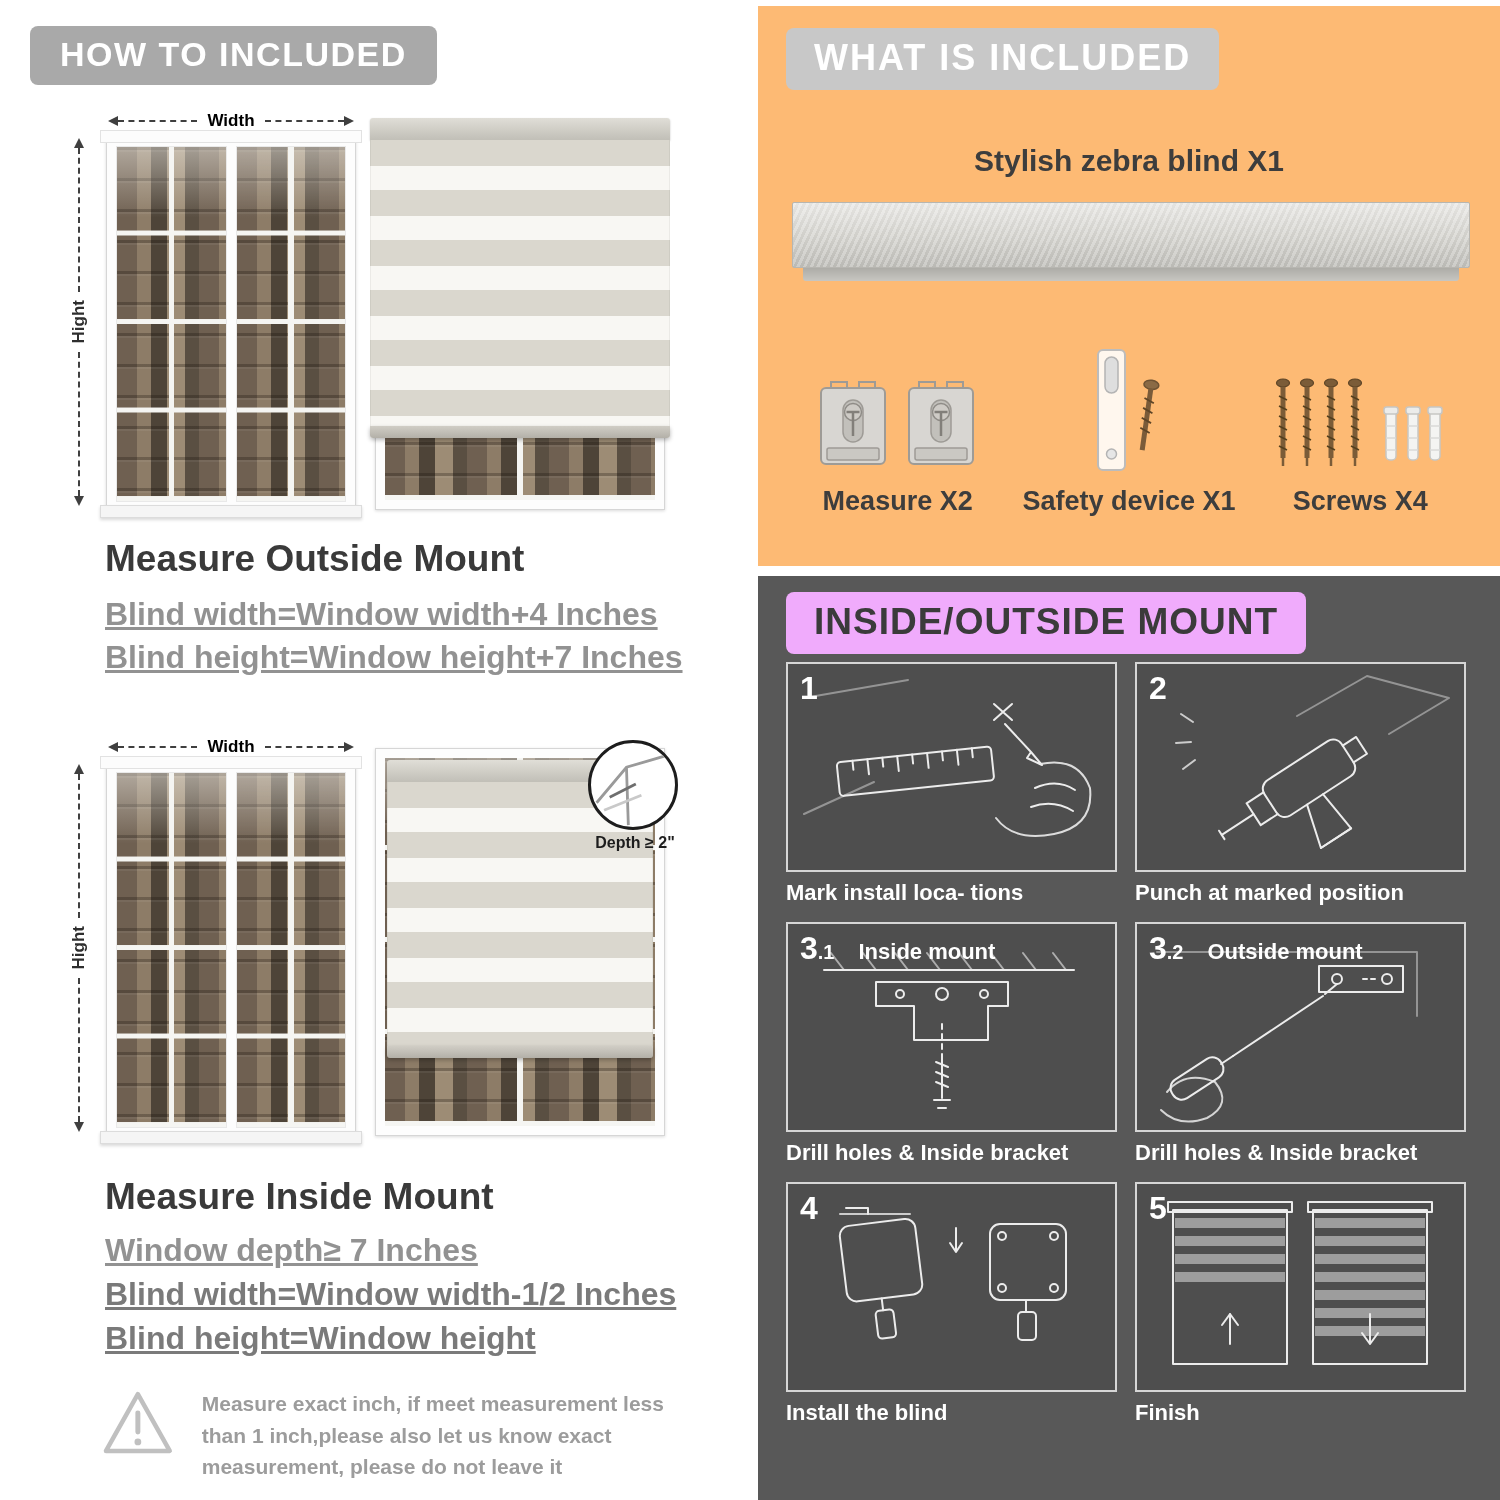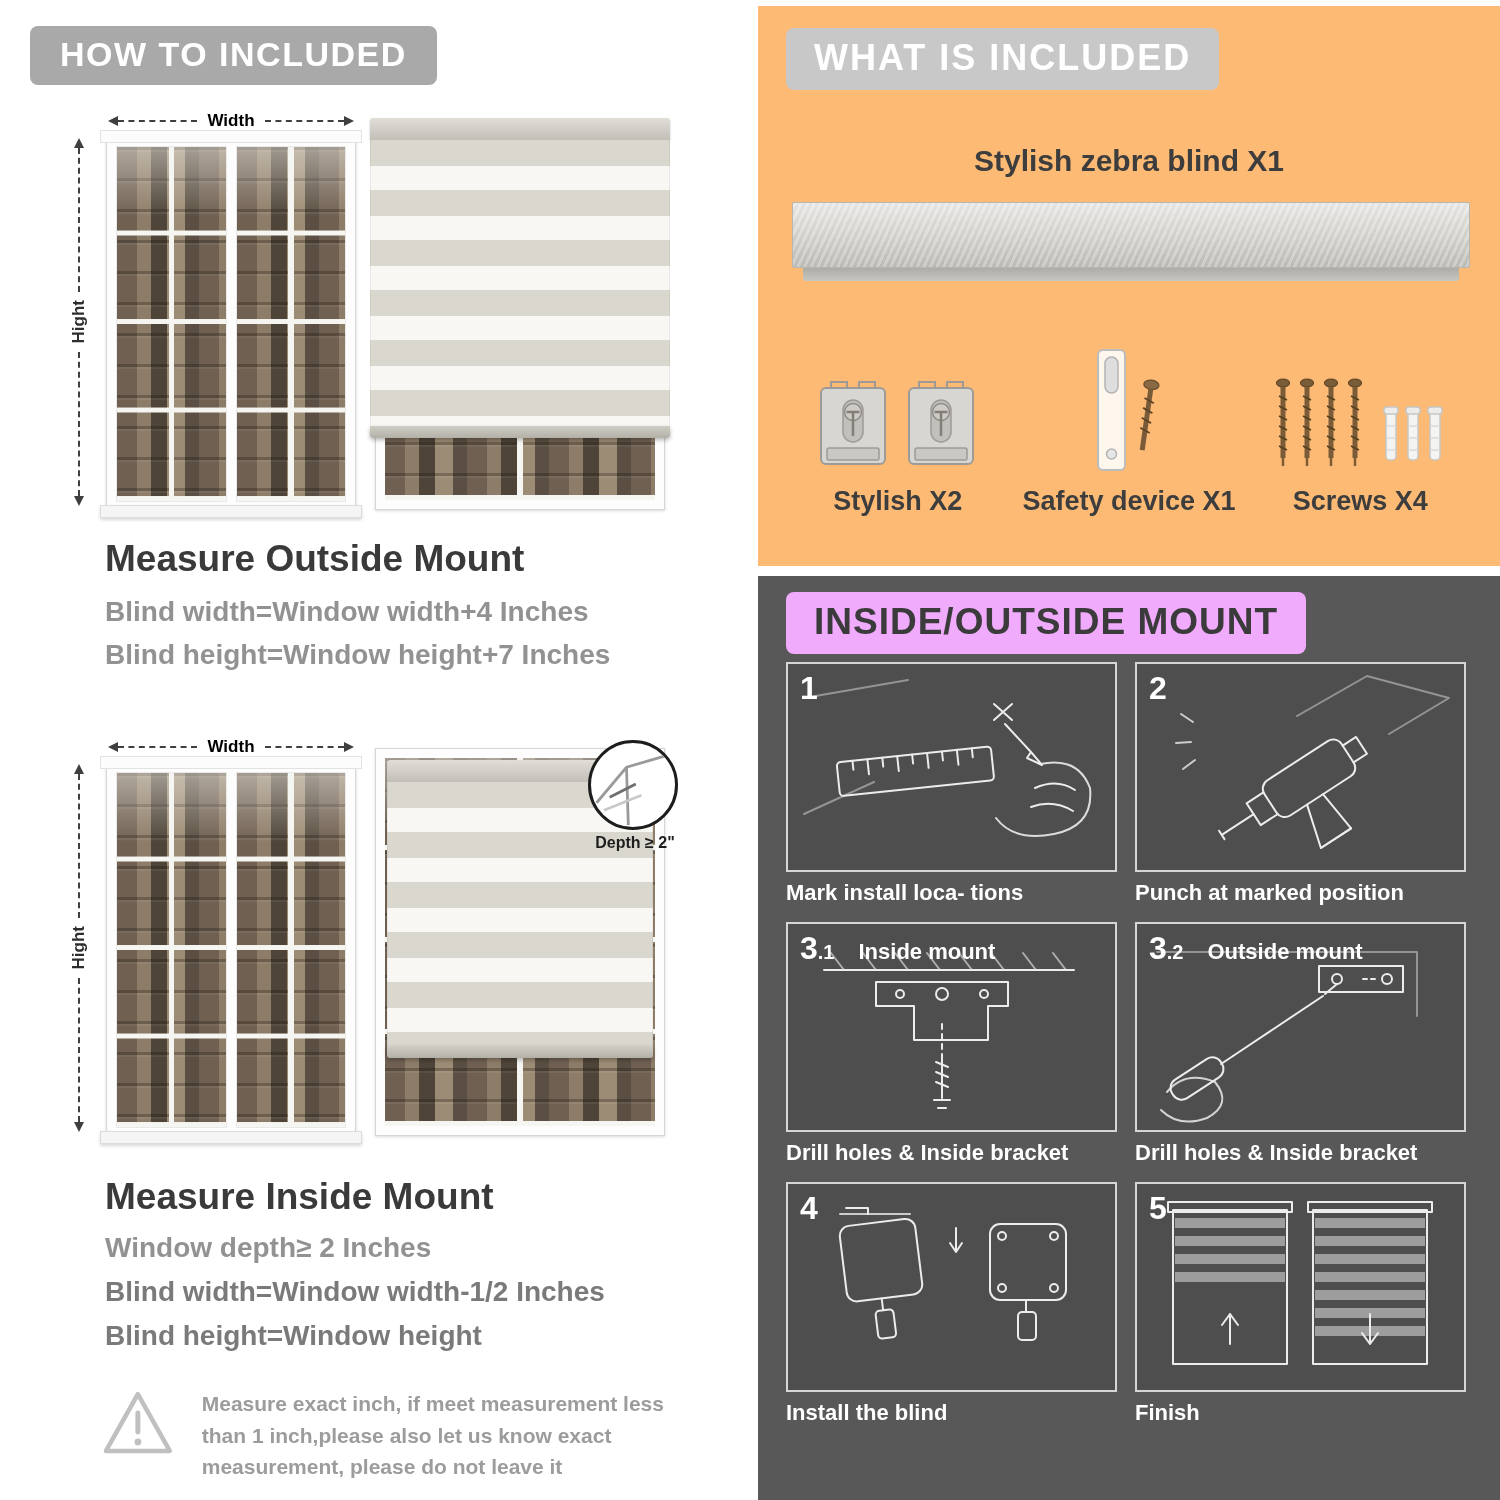--- a/index.html
+++ b/index.html
@@ -50,21 +50,21 @@
   .bframe { position:absolute; inset:0; background:#fdfdfd; border:1px solid #d6d6d6; box-shadow:0 1px 3px rgba(0,0,0,0.15); padding:9px; }
   .bglass { position:relative; width:100%; height:100%; overflow:hidden; }
   .blind { position:absolute; display:flex; flex-direction:column; z-index:2; }
   .cassette { height:22px; background:linear-gradient(180deg,#e0ded7,#c1bfb7); border-radius:3px 3px 0 0; box-shadow:0 1px 2px rgba(0,0,0,0.25); }
   .bands { flex:1; background:repeating-linear-gradient(180deg, #dad7ce 0px, #dad7ce 26px, #f8f7f3 26px, #f8f7f3 50px); border-left:1px solid rgba(0,0,0,0.05); border-right:1px solid rgba(0,0,0,0.05); }
   .rail { height:12px; background:linear-gradient(180deg,#d0cdc5,#b3b0a8); border-radius:0 0 3px 3px; box-shadow:0 2px 4px rgba(0,0,0,0.28); }
   .outside-blind { left:-5px; right:-5px; top:-4px; height:320px; }
   .inside-blind { left:12px; right:12px; top:12px; height:298px; }
 
   .sec-title { position:absolute; font-weight:bold; font-size:37px; color:#3a3a3a; }
-  .formula { position:absolute; font-weight:bold; font-size:28px; color:#929292; }
+  .formula { position:absolute; font-weight:bold; font-size:32px; color:#929292;text-decoration:underline; }
   .formula.darker { color:#7a7a7a; }
 
   
   .depth-circle { position:absolute; left:588px; top:740px; width:90px; height:90px; border:3px solid #1d1d1d; border-radius:50%; background:#fff; z-index:5; overflow:hidden; }
   .depth-label { position:absolute; left:560px; top:834px; width:150px; text-align:center; font-size:16px; font-weight:bold; color:#1d1d1d; z-index:5; }
 
   
   .note { position:absolute; left:100px; top:1388px; width:580px; display:flex; align-items:flex-start; }
   .note-text { margin-left:26px; font-size:21px; line-height:1.5; font-weight:bold; color:#9c9c9c; width:480px; }
 
@@ -195,21 +195,21 @@
           <path d="M6 64 L38 26 L86 12"></path>
           <path d="M38 26 L40 88"></path>
           <path d="M20 58 L48 44" stroke="#6e6e6e"></path>
           <path d="M14 72 L54 56" stroke="#c9c9c9"></path>
         </g>
       </svg>
     </div>
     <div class="depth-label">Depth ≥ 2"</div>
 
     <h2 class="sec-title" style="left:105px; top:1176px;">Measure Inside Mount</h2>
-    <p class="formula" style="left:105px; top:1232px;">Window depth≥ 2 Inches</p>
+    <p class="formula" style="left:105px; top:1232px;">Window depth≥ 7 Inches</p>
     <p class="formula darker" style="left:105px; top:1276px;">Blind width=Window width-1/2 Inches</p>
     <p class="formula darker" style="left:105px; top:1320px;">Blind height=Window height</p>
 
     <div class="note">
       <svg width="76" height="70" viewBox="0 0 76 70">
         <path d="M38 6 L70 63 L6 63 Z" fill="none" stroke="#c0c0c0" stroke-width="4.5" stroke-linejoin="round"></path>
         <path d="M38 25 v19" stroke="#c0c0c0" stroke-width="5" stroke-linecap="round"></path>
         <circle cx="38" cy="54" r="3.4" fill="#c0c0c0"></circle>
       </svg>
       <p class="note-text">Measure exact inch, if meet measurement less than 1 inch,please also let us know exact measurement, please do not leave it</p>
@@ -232,21 +232,21 @@
                 <rect x="22" y="22" width="20" height="42" rx="10" fill="#c2c0bb" stroke="#9e9b96" stroke-width="1.5"></rect>
                 <circle cx="32" cy="34" r="8.5" fill="#cecbc6" stroke="#8f8c87" stroke-width="1.5"></circle>
                 <path d="M25.5 34 h13 M32 34 v24" stroke="#827f7a" stroke-width="2.5" fill="none"></path>
                 <rect x="6" y="70" width="52" height="12" rx="2" fill="#cac8c3" stroke="#9e9b96" stroke-width="1.5"></rect>
               </g>
             </defs>
             <use href="#brk" x="8" y="6"></use>
             <use href="#brk" x="96" y="6"></use>
           </svg>
         </div>
-        <div class="ilabel">Stylish X2</div>
+        <div class="ilabel">Measure X2</div>
       </div>
 
       <div class="item">
         <div class="graphic">
           <svg width="150" height="130" viewBox="0 0 150 130">
             <rect x="44" y="4" width="27" height="120" rx="5" fill="rgba(255,255,255,0.88)" stroke="#bcbcbc" stroke-width="2"></rect>
             <rect x="51" y="11" width="13" height="36" rx="6.5" fill="#dedede" stroke="#b4b4b4" stroke-width="1.5"></rect>
             <circle cx="57.5" cy="108" r="5" fill="#e6e6e6" stroke="#b4b4b4" stroke-width="1.5"></circle>
             <g transform="translate(92,34) rotate(8)">
               <ellipse cx="6" cy="4" rx="7.5" ry="4.5" fill="#8a6a45" stroke="#6d5233" stroke-width="1.5"></ellipse>

